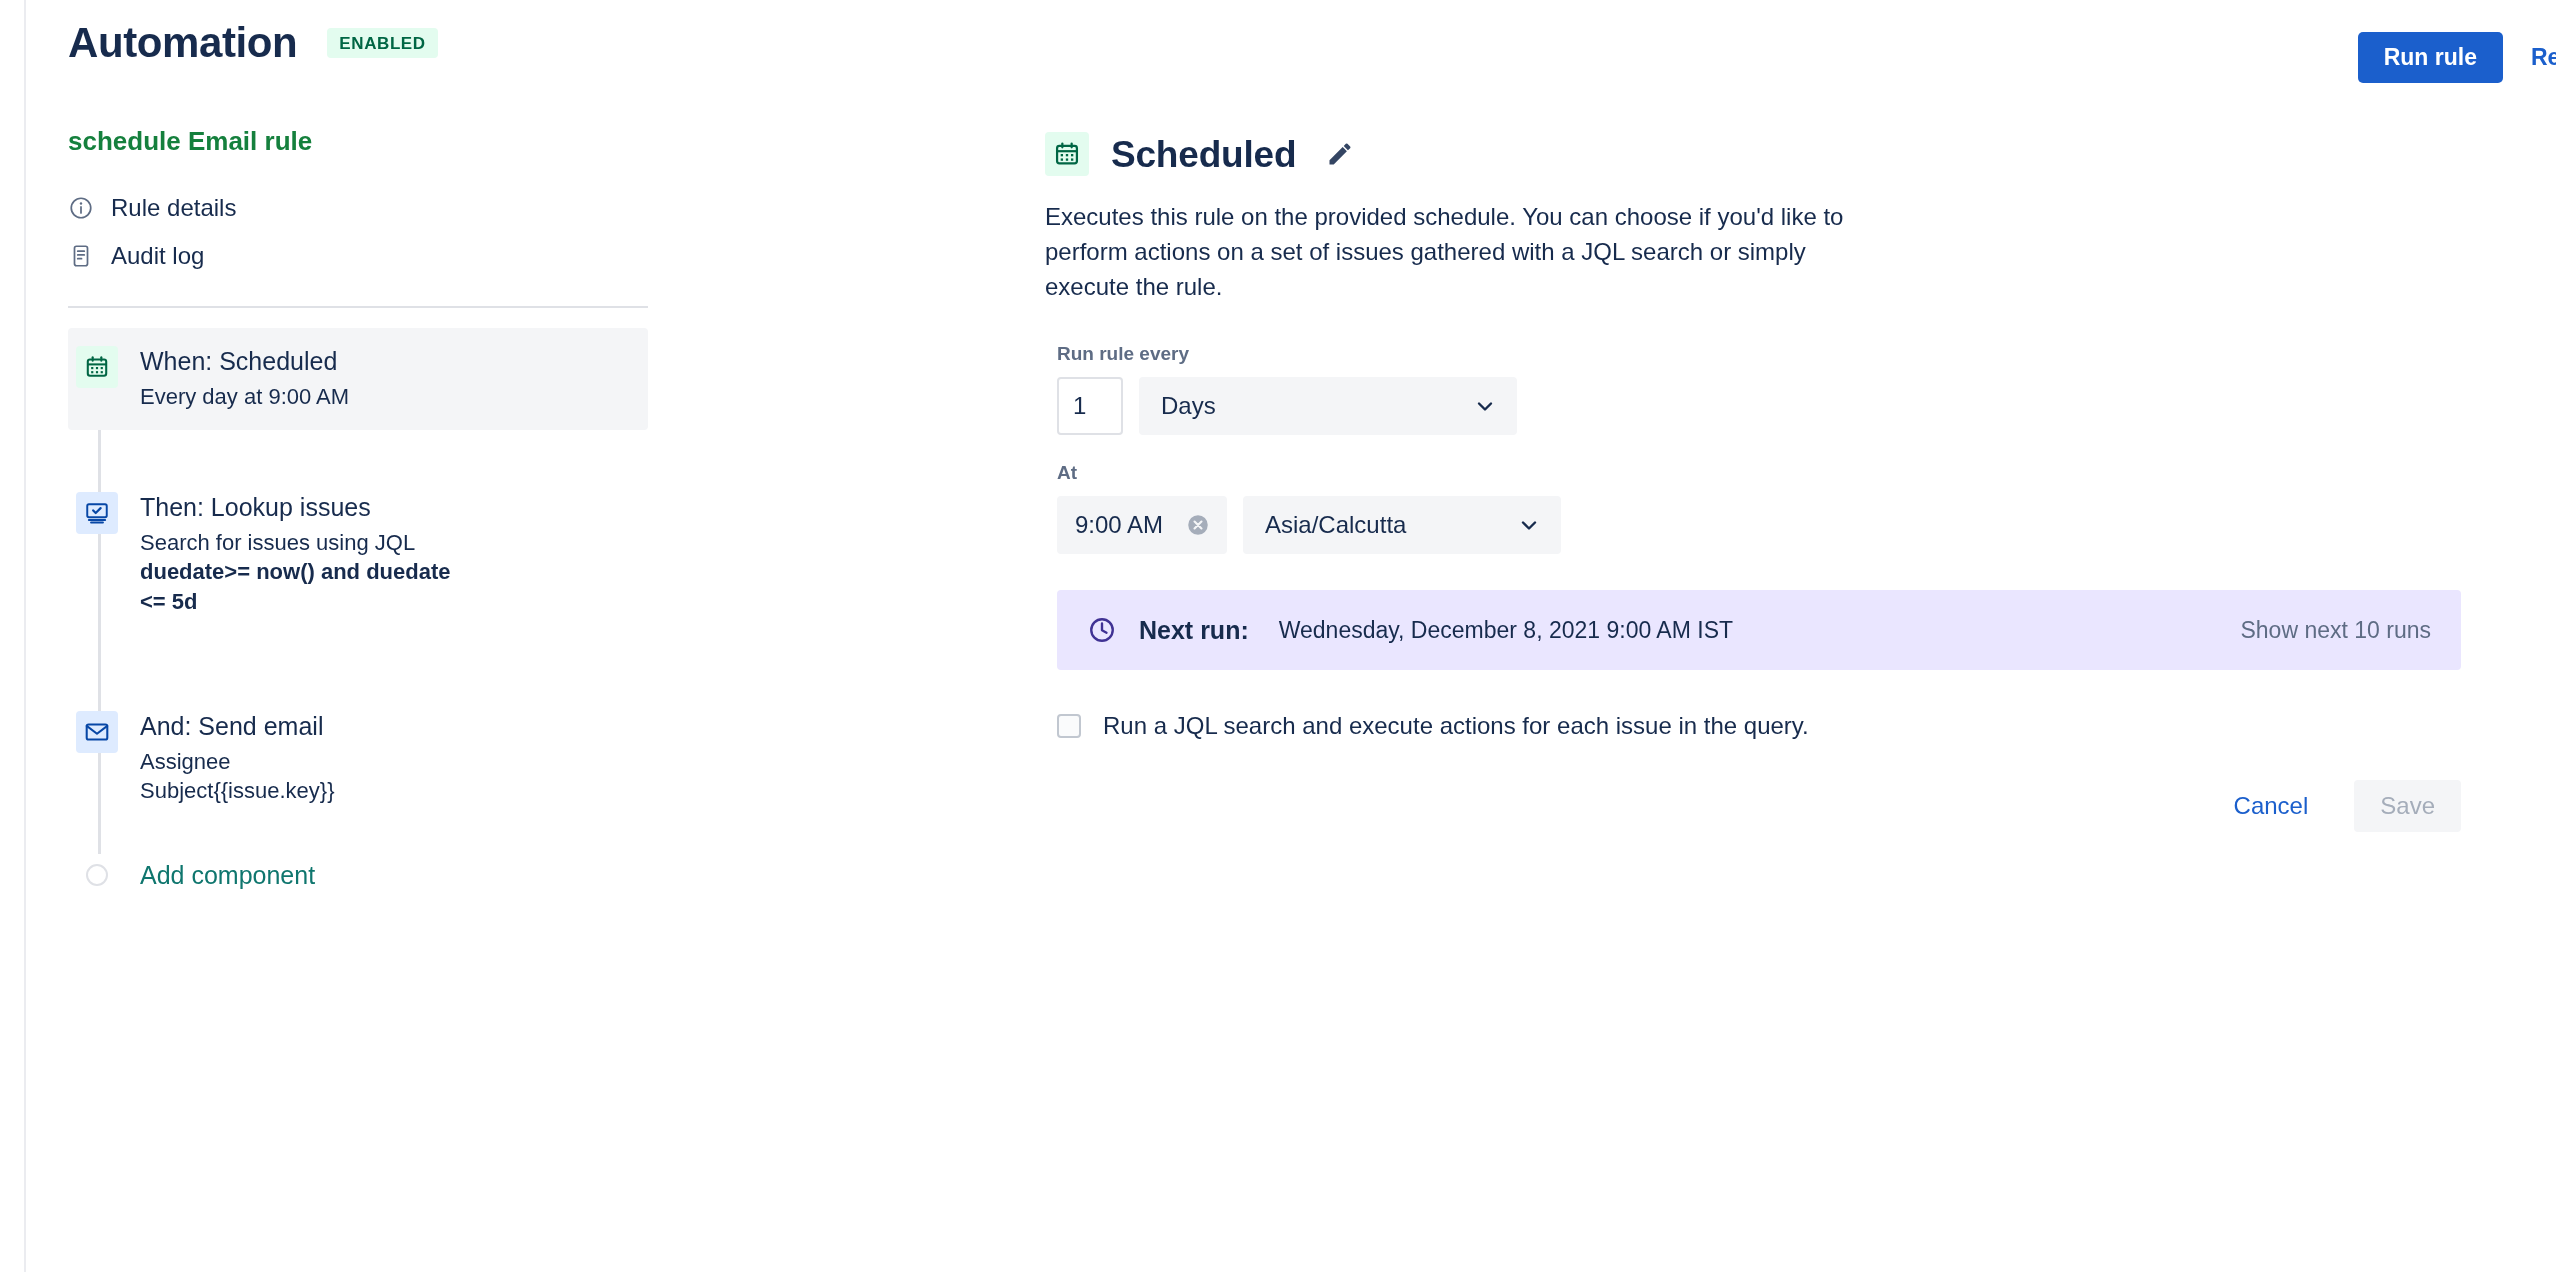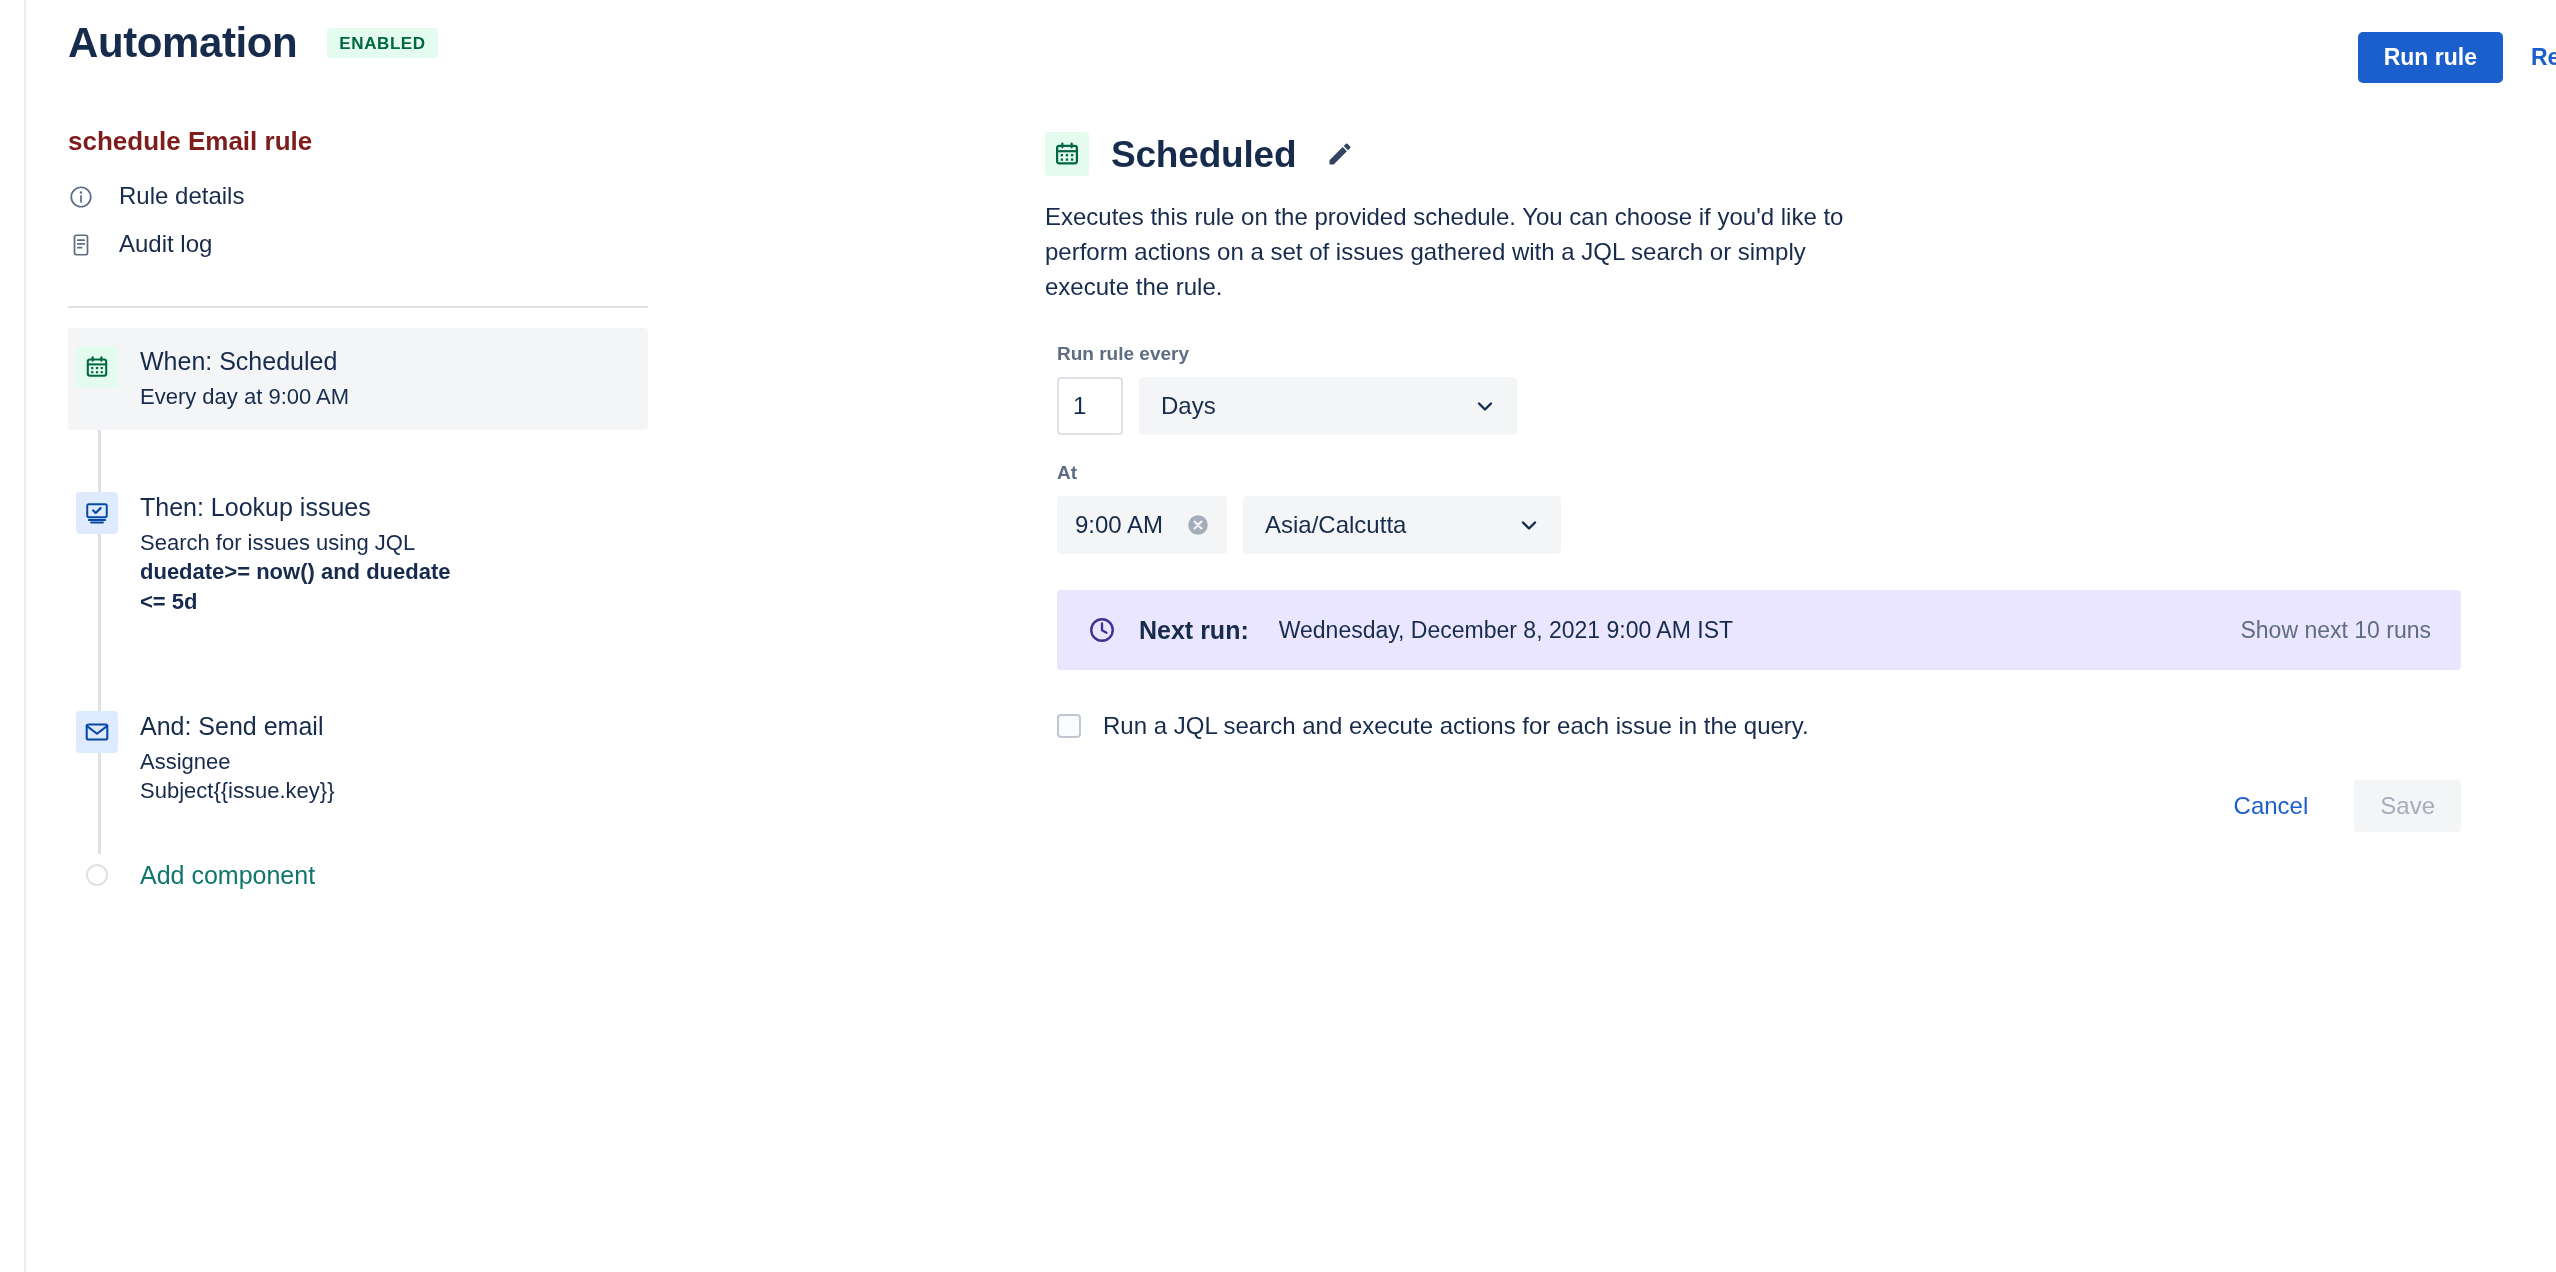--- a/index.html
+++ b/index.html
@@ -84,27 +84,28 @@
 
   
   .left-panel {
     position: absolute;
     left: 68px; top: 128px;
     width: 580px;
   }
   .rule-name {
     font-size: 26px;
     font-weight: 700;
-    color: #7f1d1d;
+    color: #15803d;
     line-height: 1;
     margin-bottom: 30px;
   }
   .nav-item {
     display: flex;
-    gap: 25px;
+    align-items: center;
+    gap: 17px;
     height: 48px;
     cursor: pointer;
   }
   .nav-icon {
     width: 26px; height: 26px;
     display: flex; align-items: center; justify-content: center;
     flex: 0 0 26px;
   }
   .nav-label {
     font-size: 24px;

